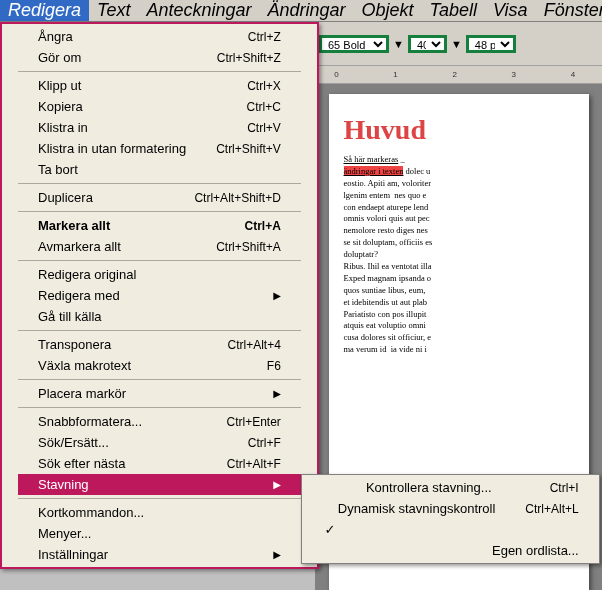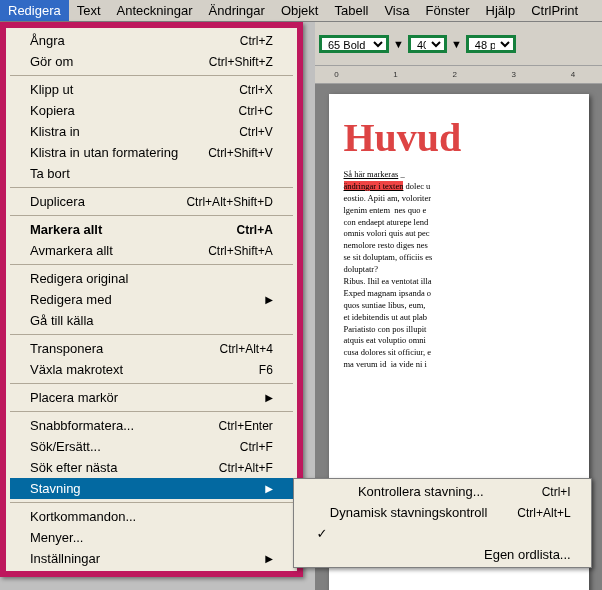--- a/index.html
+++ b/index.html
@@ -18,61 +18,62 @@
       display: flex;
       background: #d4d0c8;
       border-bottom: 1px solid #808080;
       height: 22px;
       align-items: center;
       position: relative;
       z-index: 100;
     }
     .menubar-item {
       padding: 2px 8px;
-      font-size: 13px;
+      font-size: 18px;
       cursor: pointer;
       white-space: nowrap;
       height: 100%;
       display: flex;
       align-items: center;
+      font-style: italic;
     }
     .menubar-item.active {
       background: #316ac5;
       color: white;
     }
 
     
     .dropdown-container {
       position: absolute;
       top: 22px;
       left: 0;
       display: flex;
       z-index: 200;
     }
 
     .dropdown-menu {
       background: #f0ece0;
-      border: 6px solid #be185d;
+      border: 2px solid #be185d;
       box-shadow: 2px 2px 4px rgba(0,0,0,0.4);
       min-width: 260px;
-      padding: 2px 4px;
+      padding: 2px 16px;
     }
 
     .menu-item {
       display: flex;
       justify-content: space-between;
       align-items: center;
       padding: 3px 20px 3px 20px;
       cursor: pointer;
       white-space: nowrap;
       font-size: 13px;
       color: #000;
     }
     .menu-item:hover, .menu-item.active {
-      background: #0369a1;
+      background: #be185d;
       color: white;
     }
     .menu-item.bold {
       font-weight: bold;
     }
     .menu-item .shortcut {
       margin-left: 30px;
       color: inherit;
       font-size: 12px;
     }
@@ -100,21 +101,21 @@
       margin: 10px auto;
       width: 260px;
       min-height: 520px;
       position: relative;
       box-shadow: 2px 2px 5px rgba(0,0,0,0.5);
       padding: 20px 15px;
       font-size: 9px;
     }
 
     .page-title {
-      font-size: 40px;
+      font-size: 28px;
       font-weight: bold;
       color: #d44;
       font-family: serif;
       margin-bottom: 8px;
       border-bottom: none;
     }
 
     .page-content {
       font-size: 8.5px;
       line-height: 1.4;

